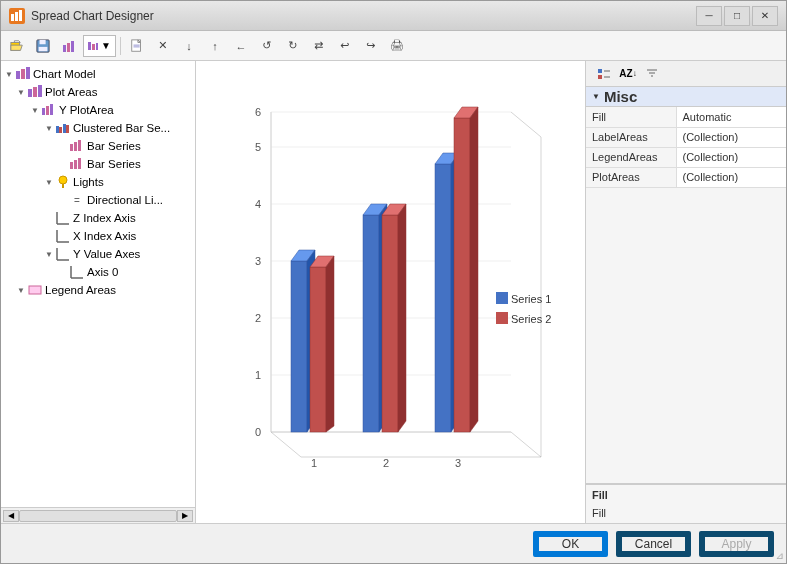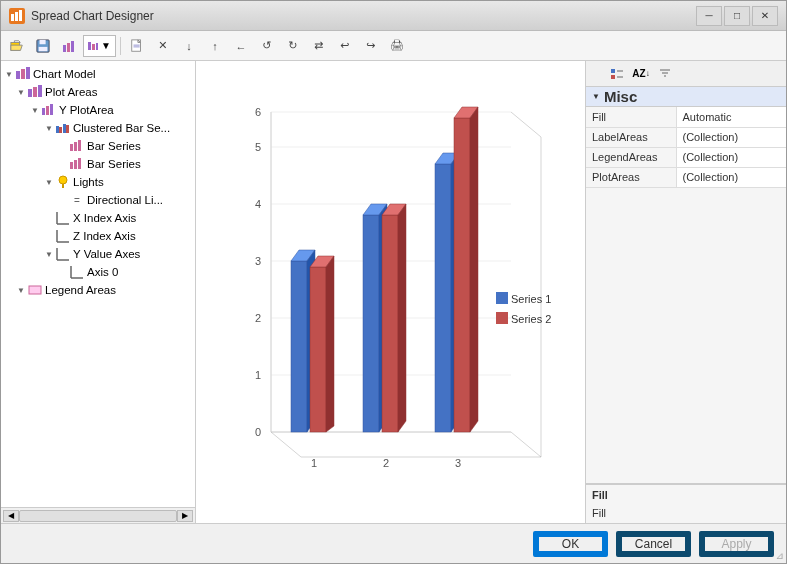--- a/index.html
+++ b/index.html
@@ -202,21 +202,21 @@
       background: #f5f5f5;
       display: flex;
       flex-direction: column;
     }
     .props-toolbar {
       height: 26px;
       background: #f0f0f0;
       border-bottom: 1px solid #ccc;
       display: flex;
       align-items: center;
-      padding: 0 20px;
+      padding: 0 7px;
       gap: 2px;
     }
     .props-btn {
       width: 22px;
       height: 20px;
       background: transparent;
       border: 1px solid transparent;
       display: flex;
       align-items: center;
       justify-content: center;
@@ -490,33 +490,33 @@
 
         <div class="tree-item">
           <span class="tree-indent" style="width:42px;"></span>
           <span class="tree-toggle" style="color:transparent;">▶</span>
           <span class="tree-icon">
             <svg width="14" height="14" viewBox="0 0 14 14">
               <line x1="1" y1="13" x2="13" y2="13" stroke="#666" stroke-width="1.5"></line>
               <line x1="1" y1="1" x2="1" y2="13" stroke="#666" stroke-width="1.5"></line>
             </svg>
           </span>
-          <span class="tree-label">X Index Axis</span>
+          <span class="tree-label">Z Index Axis</span>
         </div>
 
         <div class="tree-item">
           <span class="tree-indent" style="width:42px;"></span>
           <span class="tree-toggle" style="color:transparent;">▶</span>
           <span class="tree-icon">
             <svg width="14" height="14" viewBox="0 0 14 14">
               <line x1="1" y1="13" x2="13" y2="13" stroke="#666" stroke-width="1.5"></line>
               <line x1="1" y1="1" x2="1" y2="13" stroke="#666" stroke-width="1.5"></line>
             </svg>
           </span>
-          <span class="tree-label">Z Index Axis</span>
+          <span class="tree-label">X Index Axis</span>
         </div>
 
         <div class="tree-item">
           <span class="tree-indent" style="width:42px;"></span>
           <span class="tree-toggle">▼</span>
           <span class="tree-icon">
             <svg width="14" height="14" viewBox="0 0 14 14">
               <line x1="1" y1="13" x2="13" y2="13" stroke="#666" stroke-width="1.5"></line>
               <line x1="1" y1="1" x2="1" y2="13" stroke="#666" stroke-width="1.5"></line>
             </svg>

